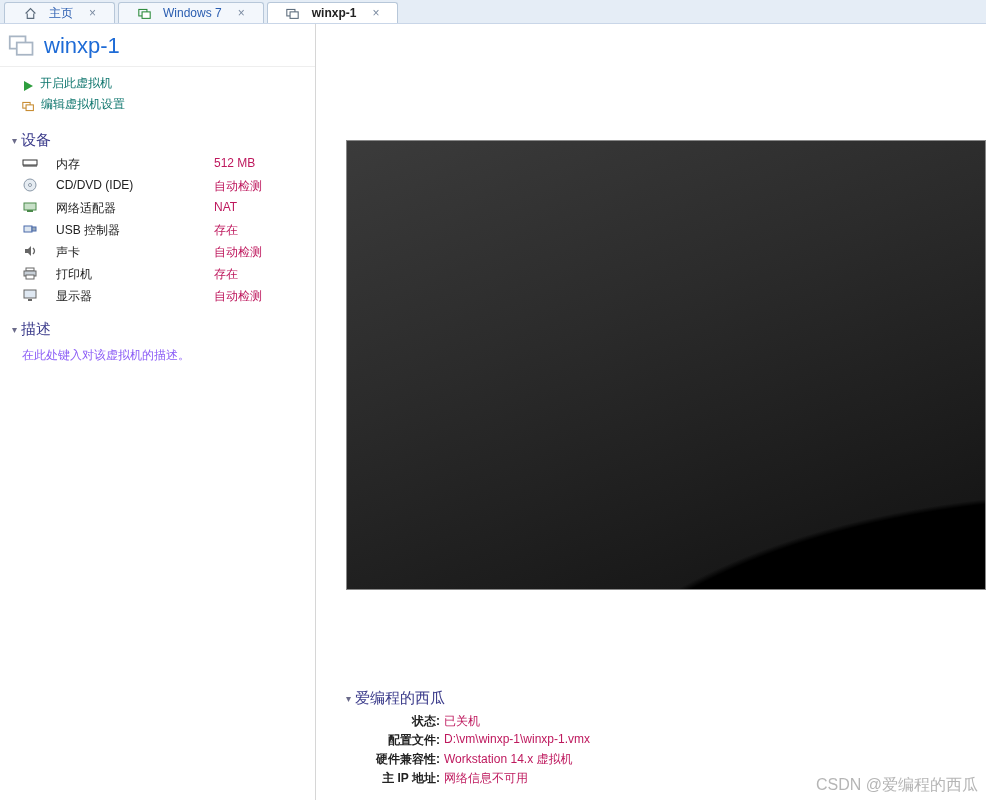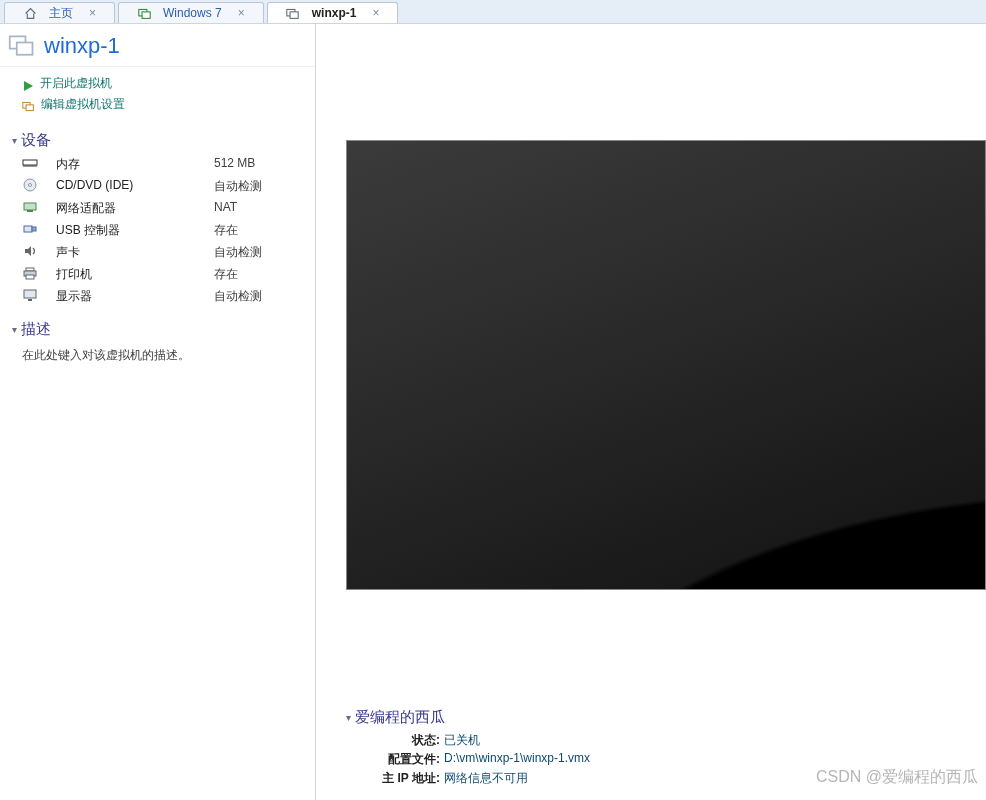--- a/index.html
+++ b/index.html
@@ -30,37 +30,37 @@
   .section { padding: 6px 12px 0 12px; }
   .section-header { display: flex; align-items: center; gap: 4px; color: #3a3a8a; padding: 4px 0 4px 0; cursor: pointer; }
   .section-caret { color: #6b6b8a; font-size: 10px; }
   .section-title { font-size: 15px; }
 
   
   .device-list { padding: 2px 0 0 10px; }
   .device-row { display: flex; height: 22px; gap: 18px; cursor: pointer; }
   .device-icon { width: 16px; height: 14px; display: inline-flex; align-items: center; justify-content: center; color: #5a6a7a; }
   .device-name { flex: 0 0 140px; color: #222; }
-  .device-value { color: #404040; }
-
-  .desc-placeholder { color: #404040; padding: 4px 0 0 10px; font-family: Liberation Mono, monospace; }
+  .device-value { color: #be185d; }
+
+  .desc-placeholder { color: #8b5cf6; padding: 4px 0 0 10px; font-family: Liberation Mono, monospace; }
 
   
   .vm-preview { width: 640px; height: 450px; margin-top: 100px; background: linear-gradient(160deg, #3b3b3b 0%, #2b2b2b 40%, #111 100%); border: 1px solid #888; position: relative; overflow: hidden; }
   .vm-preview::after { content: ""; position: absolute; inset: 0; background: radial-gradient(ellipse 160% 110% at 120% 140%, #000 55%, transparent 56%); }
 
   
   .vm-details { position: absolute; bottom: 12px; left: 30px; right: 0; }
   .vm-details .section-header { color: #3a3a8a; }
   .detail-row { display: flex; padding: 1px 5px 1px 20px; }
   .detail-label { text-align: right; width: 74px; font-weight: bold; color: #222; }
-  .detail-value { padding-left: 4px; color: #0c4a6e; }
-
-  
-  .watermark { position: absolute; right: 8px; bottom: 12px; color: rgba(120,120,120,0.55); font-size: 16px; pointer-events: none; }
+  .detail-value { padding-left: 4px; color: #be185d; }
+
+  
+  .watermark { position: absolute; right: 8px; bottom: 4px; color: rgba(120,120,120,0.55); font-size: 16px; pointer-events: none; }
 
   
   svg { display: block; }
 </style>
 </head>
 <body>
 
 <div class="tabs-bar">
   <div class="tab">
     <span class="tab-icon">
@@ -225,20 +225,24 @@
       <div id="vm-detail-rows">
           <div class="detail-row">
             <span class="detail-label">状态:</span>
             <span class="detail-value">已关机</span>
           </div>
           <div class="detail-row">
             <span class="detail-label">配置文件:</span>
             <span class="detail-value">D:\vm\winxp-1\winxp-1.vmx</span>
           </div>
           <div class="detail-row">
+            <span class="detail-label">硬件兼容性:</span>
+            <span class="detail-value">Workstation 14.x 虚拟机</span>
+          </div>
+          <div class="detail-row">
             <span class="detail-label">主 IP 地址:</span>
             <span class="detail-value">网络信息不可用</span>
           </div>
         </div>
     </div>
   </div>
 </div>
 
 <div class="watermark">CSDN @爱编程的西瓜</div>
 

